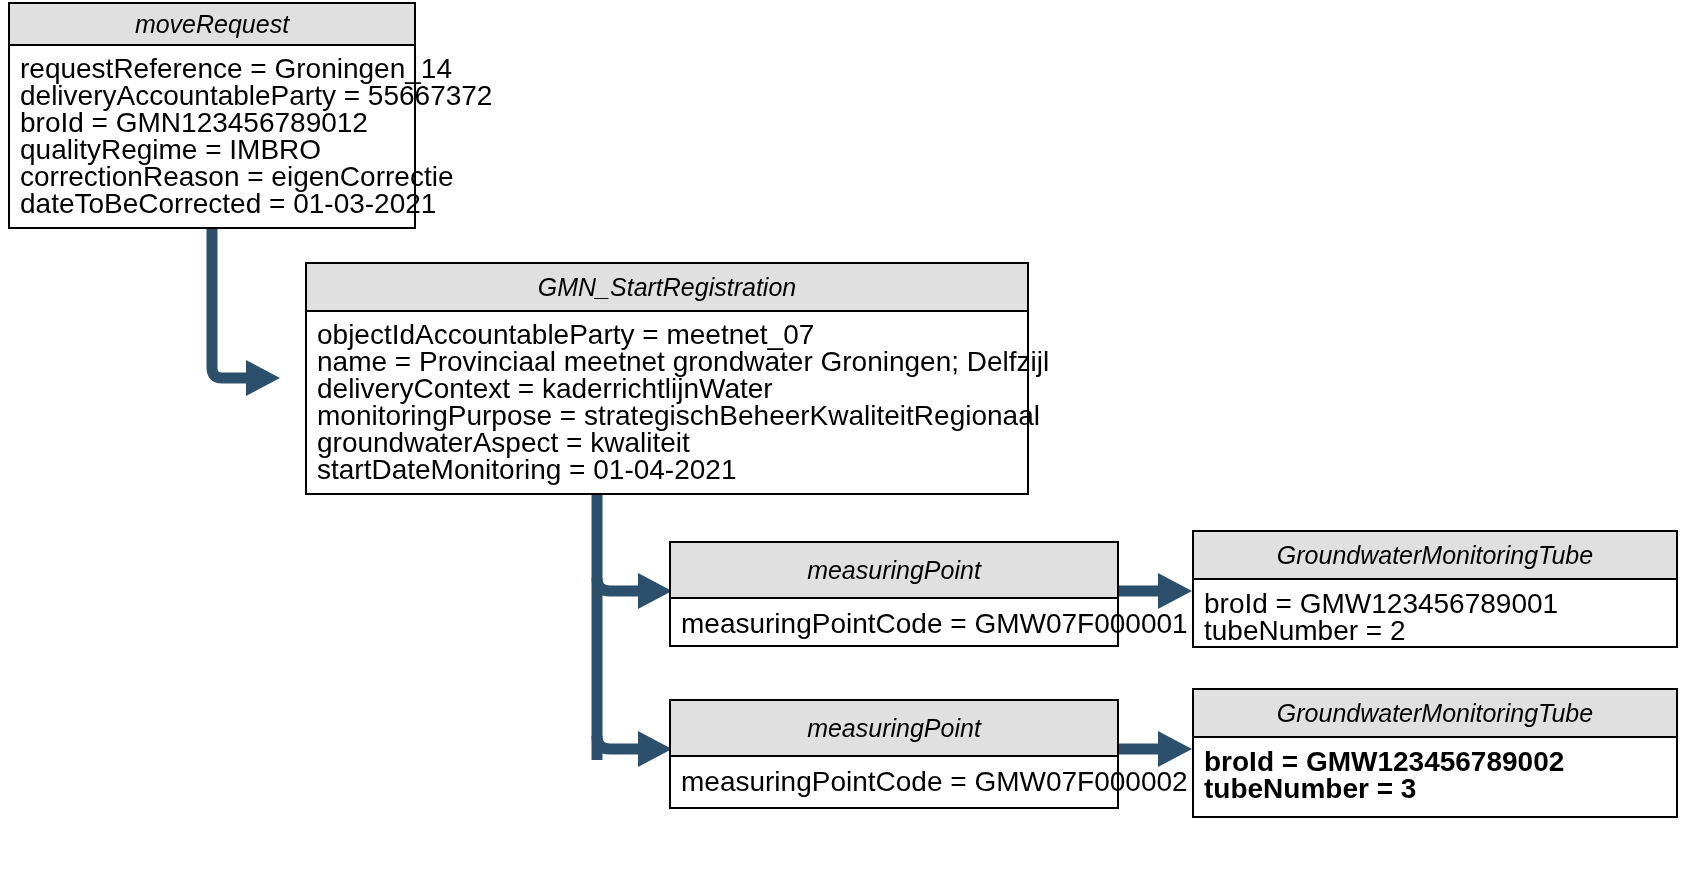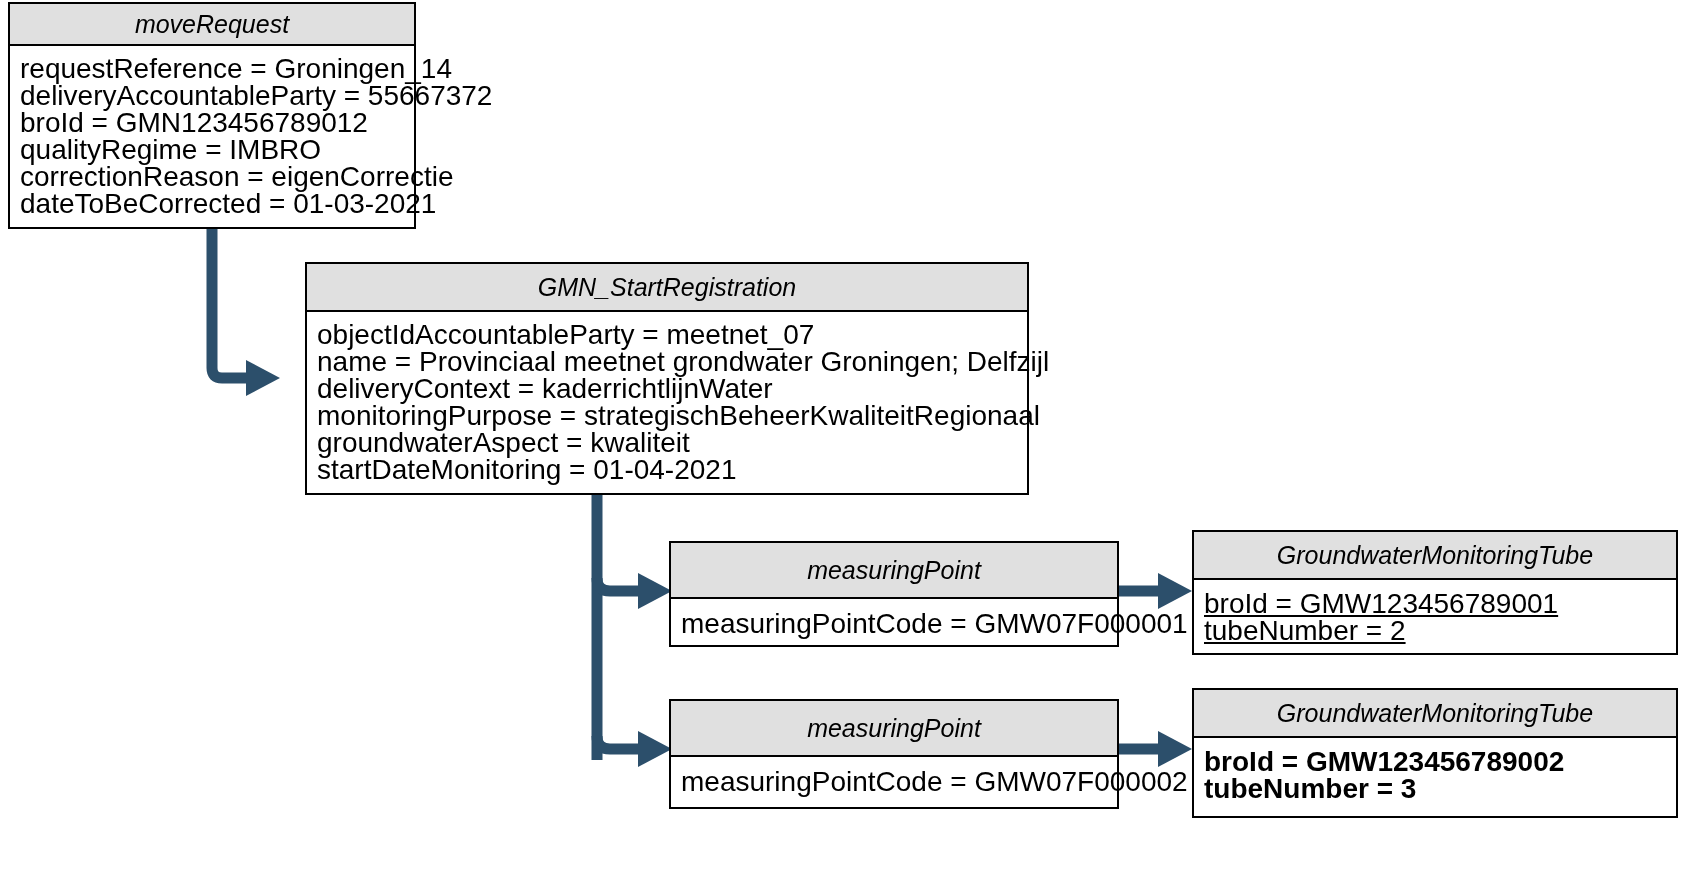--- a/index.html
+++ b/index.html
@@ -68,21 +68,21 @@
   #node-mp-1              { left: 669px; top: 541px; width: 450px;  }
   #node-mp-1 .node-header { height: 56px; }
   #node-mp-1 .node-body   { padding-top: 11px; padding-bottom: 8px; }
 
   #node-mp-2              { left: 669px; top: 699px; width: 450px;  }
   #node-mp-2 .node-header { height: 56px; }
   #node-mp-2 .node-body   { padding-top: 11px; padding-bottom: 12px; }
 
   #node-tube-1            { left: 1192px; top: 530px; width: 486px; }
   #node-tube-1 .node-header { height: 48px; }
-  #node-tube-1 .node-body { padding-top: 10px; padding-bottom: 9px; text-decoration: underline; }
+  #node-tube-1 .node-body { padding-top: 10px; padding-bottom: 2px; }
 
   #node-tube-2            { left: 1192px; top: 688px; width: 486px; }
   #node-tube-2 .node-header { height: 48px; }
   #node-tube-2 .node-body { padding-top: 10px; padding-bottom: 14px; font-weight: bold; }
 </style>
 </head>
 <body>
 
 <div id="canvas">
 

